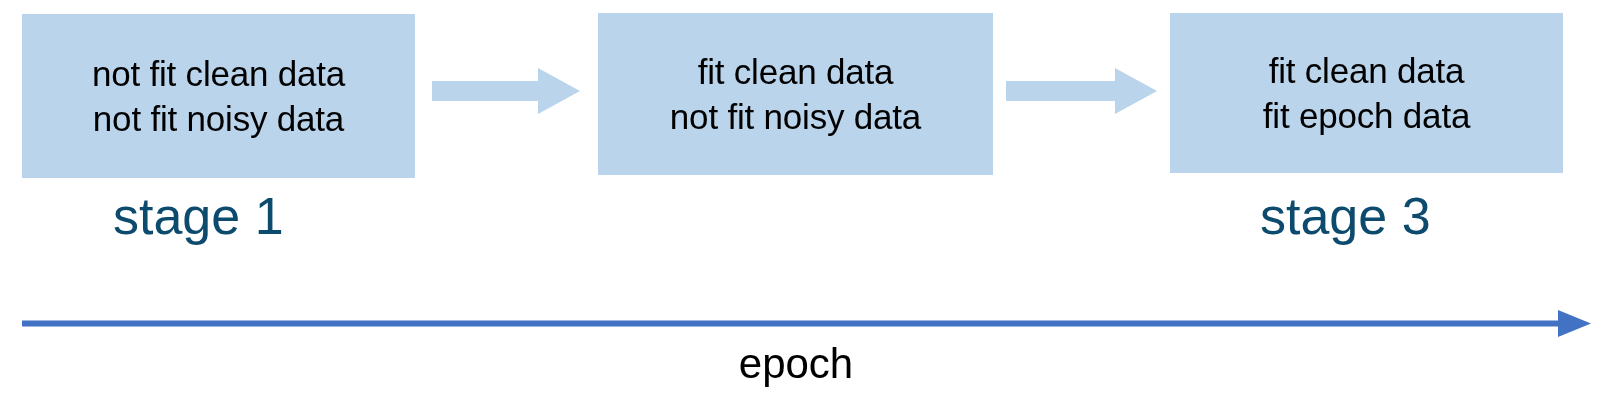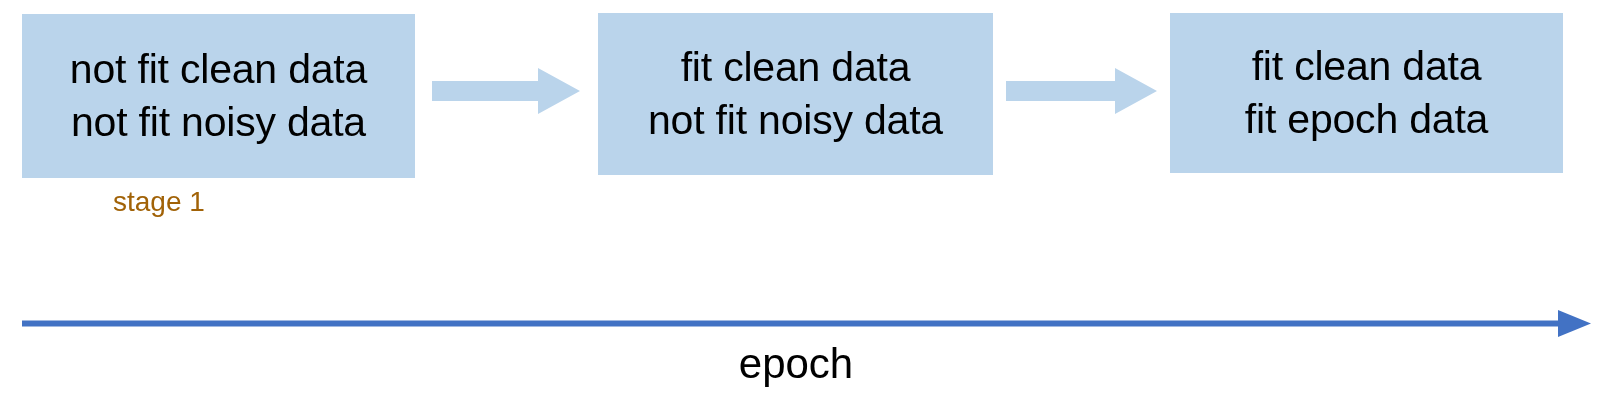--- a/index.html
+++ b/index.html
@@ -26,33 +26,33 @@
     background: #BAD4EB;
     display: flex;
     flex-direction: column;
     align-items: center;
     justify-content: center;
     color: #000000;
     line-height: 1.30;
     white-space: nowrap;
   }
   .stage-line {
-    font-size: 41px;
+    font-size: 35px;
     letter-spacing: -0.2px;
   }
 
   #box-1 { left: 22px;   top: 14px; width: 393px; height: 164px; }
   #box-2 { left: 598px;  top: 13px; width: 395px; height: 162px; }
   #box-3 { left: 1170px; top: 13px; width: 393px; height: 160px; }
 
   
   .stage-caption {
     position: absolute;
-    font-size: 28px;
-    color: #a16207;
+    font-size: 52px;
+    color: #0c4a6e;
     white-space: nowrap;
   }
   #caption-1 { left: 113px;  top: 186px; }
   #caption-2 { left: 688px;  top: 186px; }
   #caption-3 { left: 1260px; top: 186px; }
 
   
   .connector-arrow {
     position: absolute;
   }
@@ -105,20 +105,21 @@
   <div class="connector-arrow" id="arrow-2">
     <svg width="151" height="46" viewBox="0 0 151 46" xmlns="http://www.w3.org/2000/svg" aria-hidden="true">
       <polygon points="0,13 109,13 109,0 151,23 109,46 109,33 0,33" fill="#BAD4EB"></polygon>
     </svg>
   </div>
 
   <div class="stage-box" id="box-3">
     <div class="stage-line">fit clean data</div>
     <div class="stage-line">fit epoch data</div>
   </div>
+  <div class="stage-caption" id="caption-3">stage 3</div>
 
   <div id="epoch-axis">
     <svg width="1572" height="40" viewBox="0 0 1572 40" xmlns="http://www.w3.org/2000/svg" aria-hidden="true">
       <line x1="2" y1="19.5" x2="1540" y2="19.5" stroke="#4272C4" stroke-width="6"></line>
       <polygon points="1538,6 1538,33 1571,19.5" fill="#4272C4"></polygon>
     </svg>
   </div>
 
   <div id="epoch-label">epoch</div>
 

